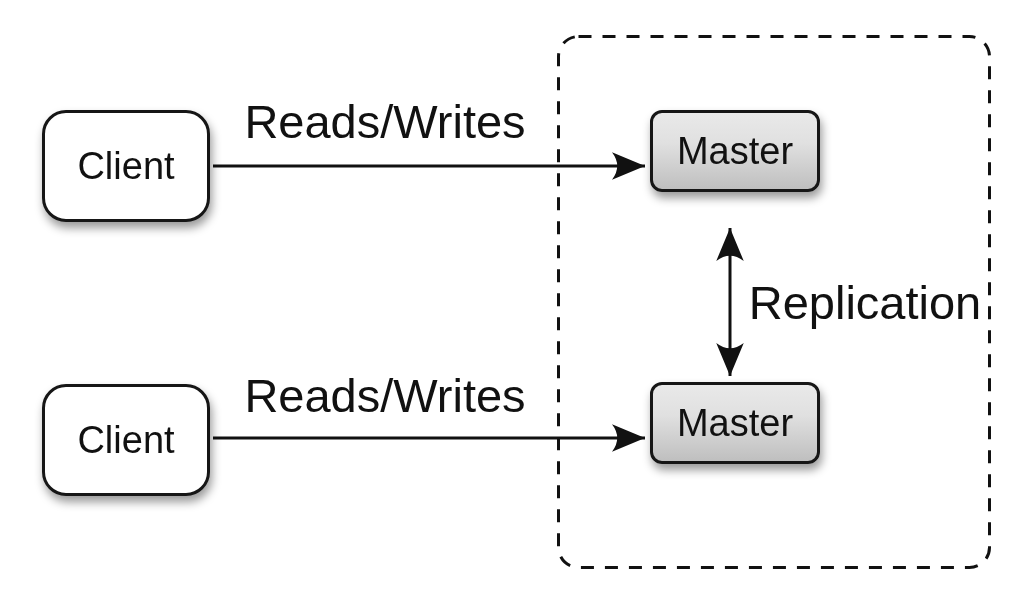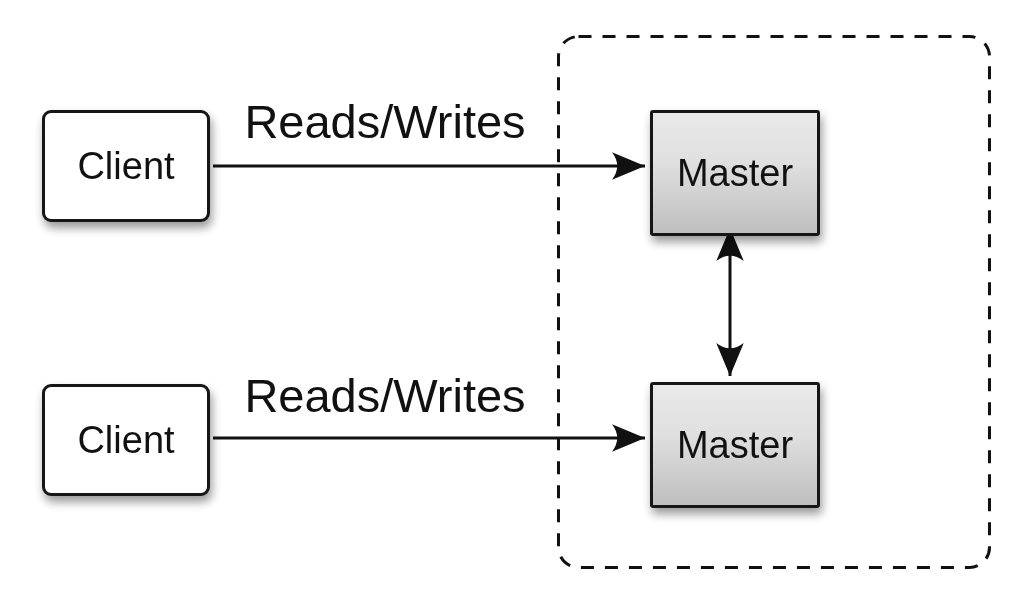--- a/index.html
+++ b/index.html
@@ -32,27 +32,27 @@
     align-items: center;
     justify-content: center;
     font-size: 38px;
     line-height: 1;
     color: #111111;
     box-shadow: 2px 6px 10px rgba(0, 0, 0, 0.40);
   }
   .node-client {
     width: 168px;
     height: 112px;
-    border-radius: 9px;
+    border-radius: 24px;
     background: #ffffff;
   }
   .node-master {
     width: 170px;
-    height: 126px;
-    border-radius: 3px;
+    height: 82px;
+    border-radius: 12px;
     background: linear-gradient(180deg, #e9e9e9 0%, #e0e0e0 40%, #bfbfbf 100%);
   }
   .client-top    { left: 42px;  top: 110px; }
   .client-bottom { left: 42px;  top: 384px; }
   .master-top    { left: 650px; top: 110px; }
   .master-bottom { left: 650px; top: 382px; }
 
   .edge-label {
     position: absolute;
     font-size: 47px;
@@ -99,14 +99,15 @@
   </div>
 
   <div class="node node-master master-bottom">
     <span>Master</span>
   </div>
 
   <div class="edge-label label-rw-top">Reads/Writes</div>
 
   <div class="edge-label label-rw-bottom">Reads/Writes</div>
 
+  <div class="edge-label label-replication">Replication</div>
 
 </div>
 
 </body></html>

